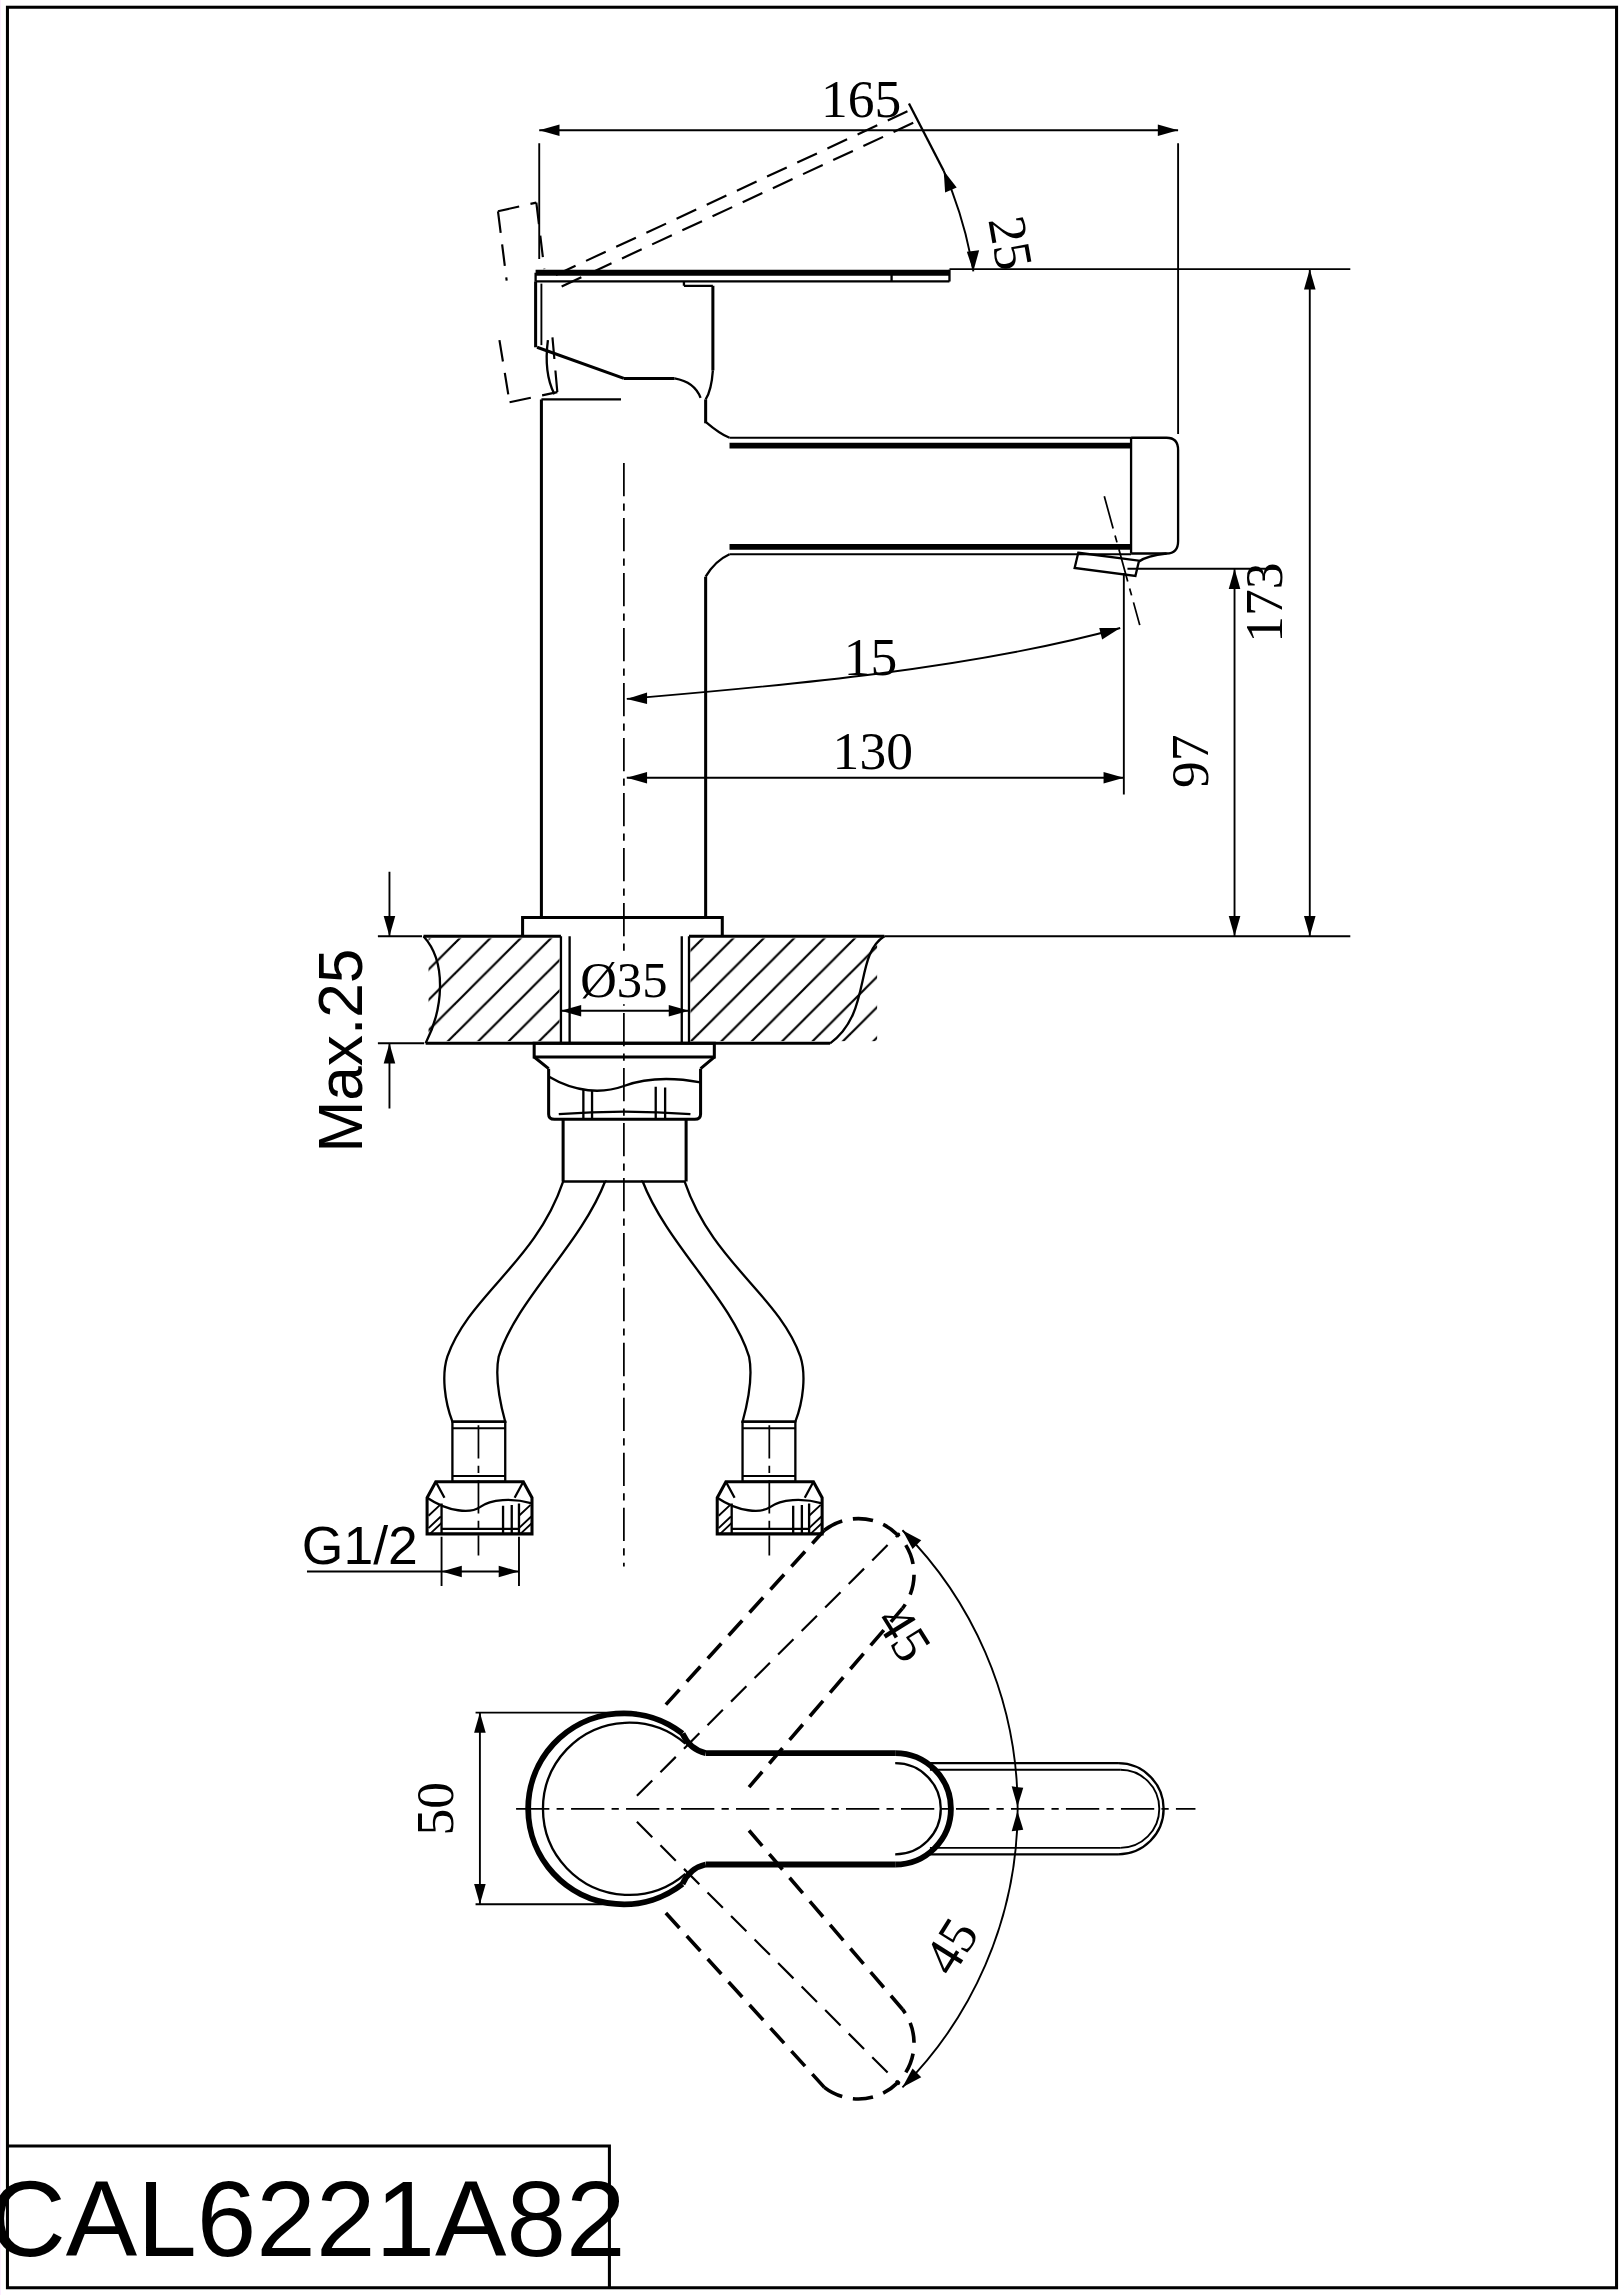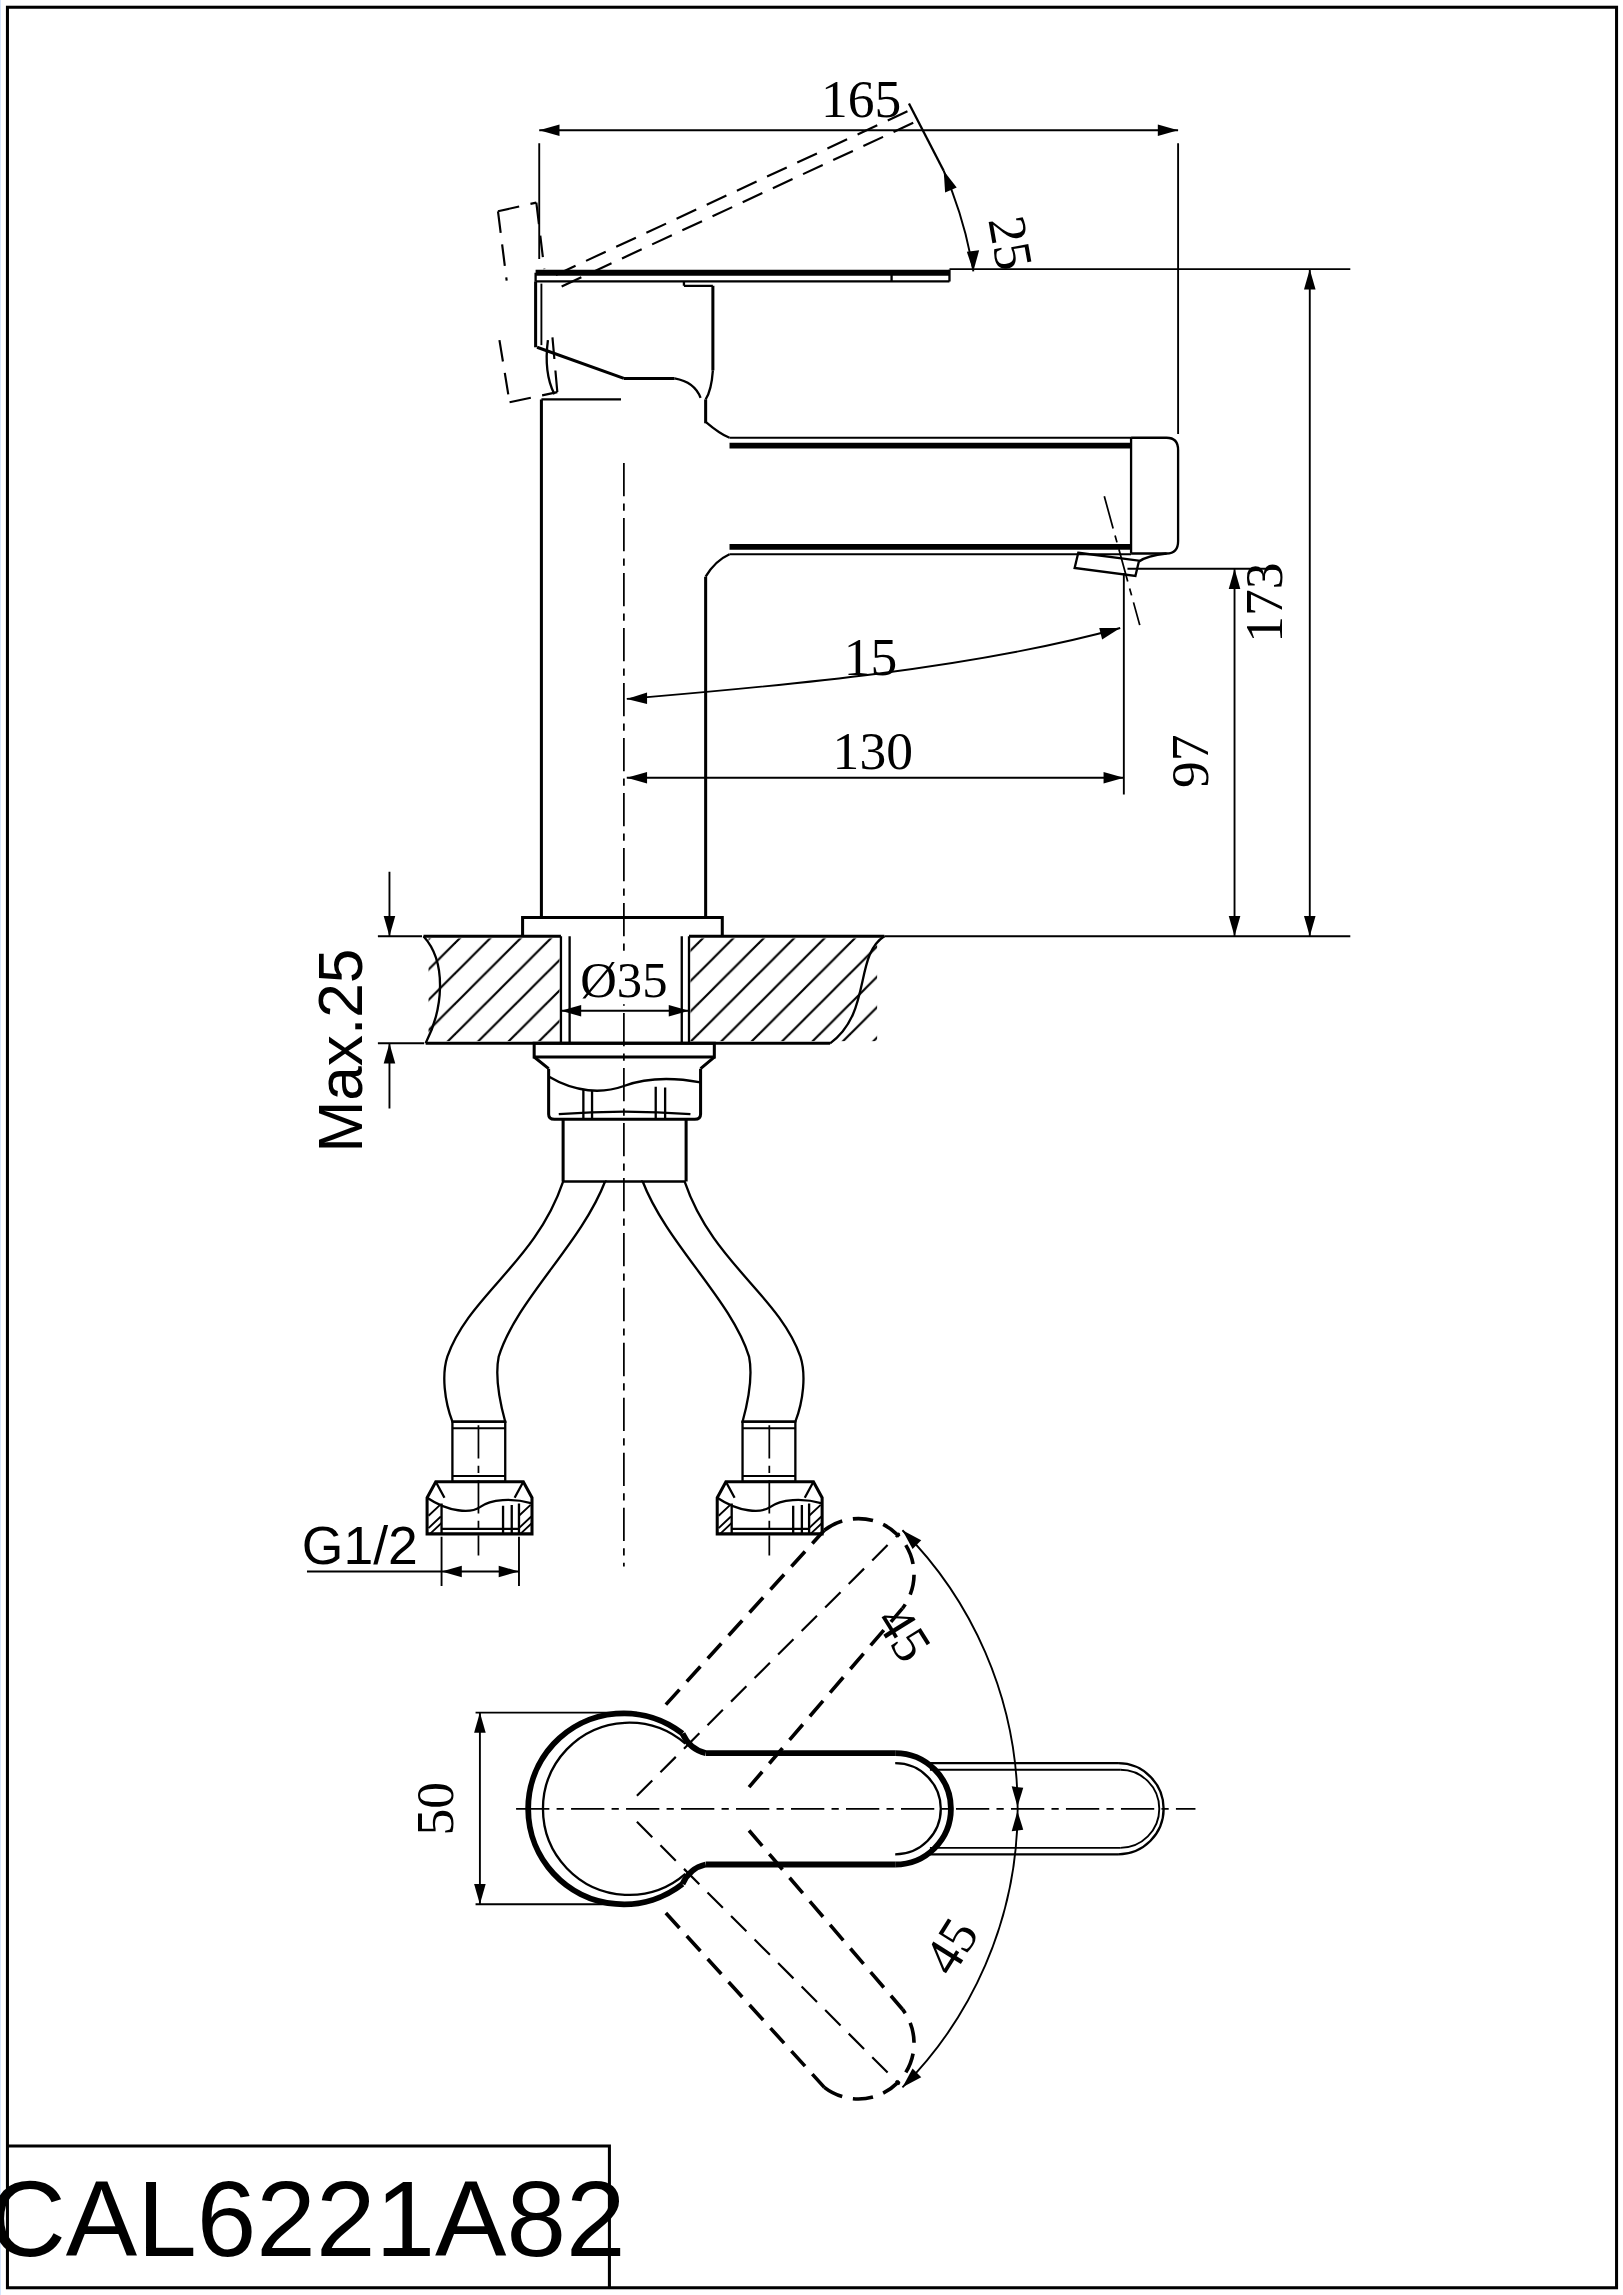--- a/index.html
+++ b/index.html
@@ -1,16 +1,16 @@
 <!DOCTYPE html>
 <html style="font-size:11.6px"><head>
 <meta charset="utf-8">
 <style>
   html,body{margin:0;padding:0;background:#fff;}
-  .page{width:1624px;height:2295px;position:relative;background:#3b82f6;}
+  .page{width:1624px;height:2295px;position:relative;background:#f0abfc;}
   svg{display:block;}
   text{fill:#000;}
   .dimnum{font-family:"Liberation Serif","DejaVu Serif",serif;font-size:74px;}
   .dimnum-s{font-family:"Liberation Serif","DejaVu Serif",serif;font-size:70px;}
   .lbl{font-family:"Liberation Sans","DejaVu Sans",sans-serif;font-size:86px;}
   .lbl2{font-family:"Liberation Sans","DejaVu Sans",sans-serif;font-size:74px;}
   .pn{font-family:"Liberation Sans","DejaVu Sans",sans-serif;font-size:148px;}
   .w2{stroke:#000;stroke-width:2.6;fill:none;}
   .w3{stroke:#000;stroke-width:3.2;fill:none;}
   .w4{stroke:#000;stroke-width:4.2;fill:none;}

